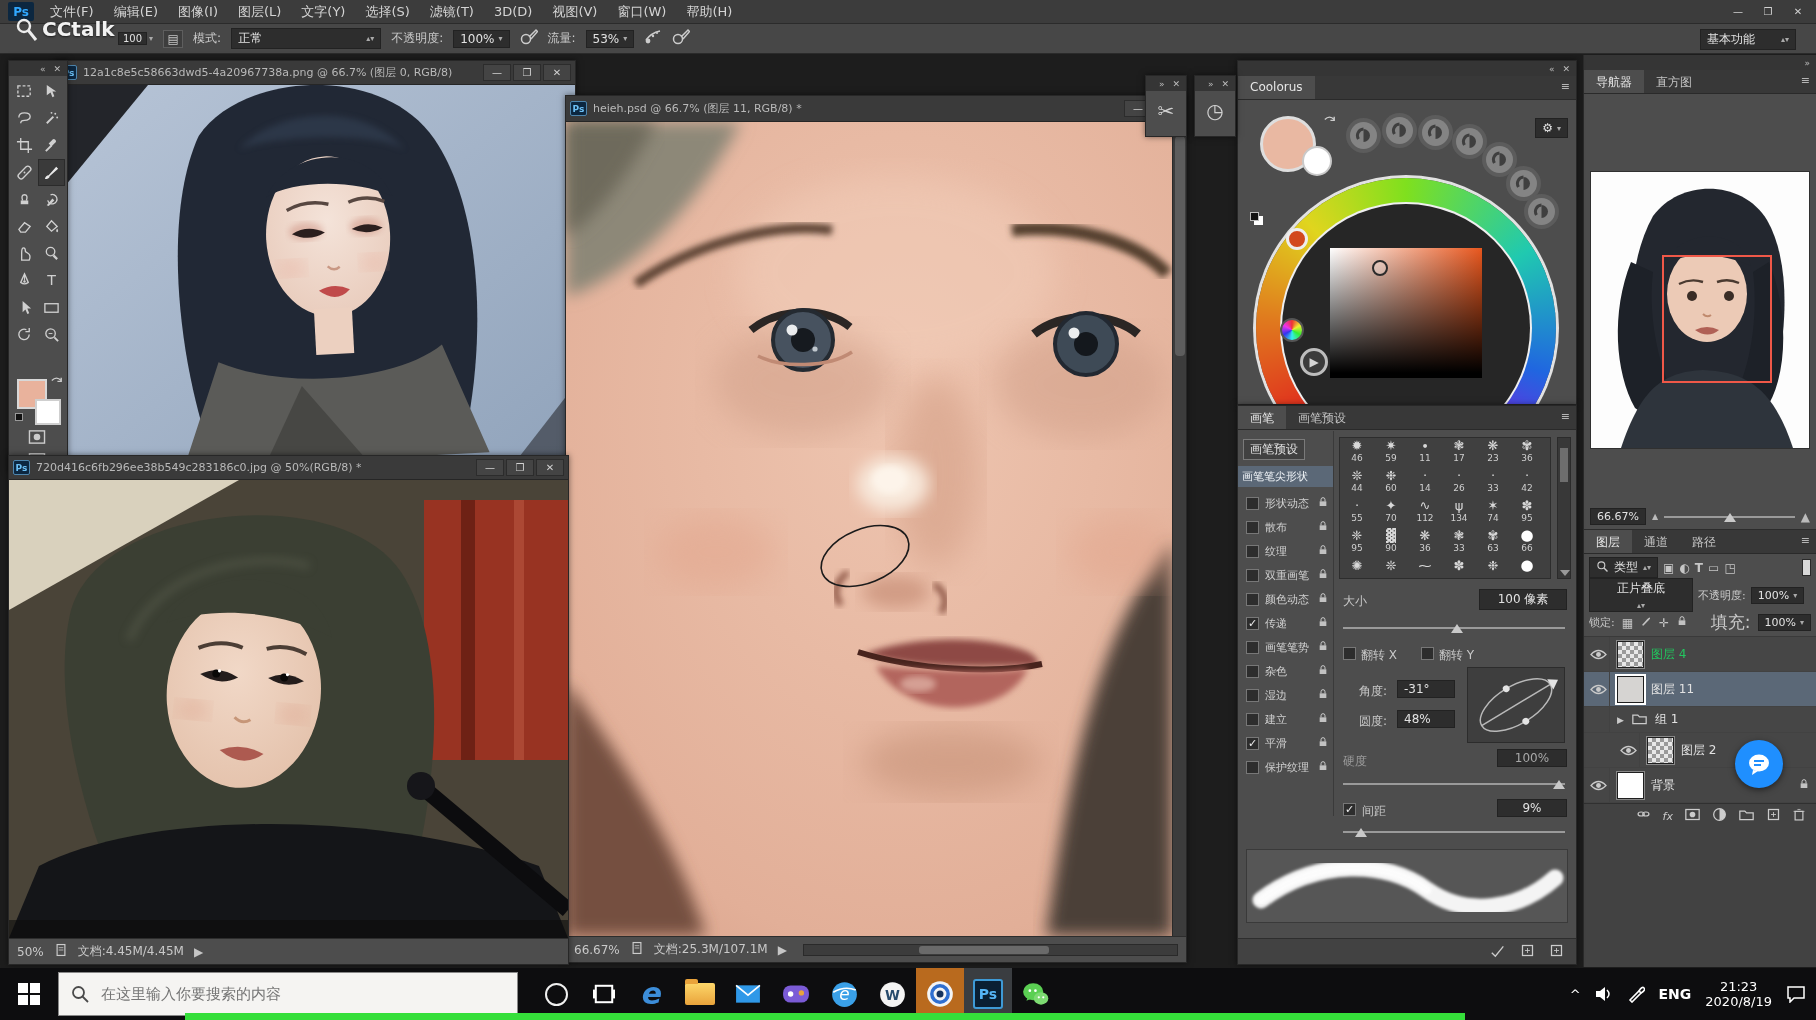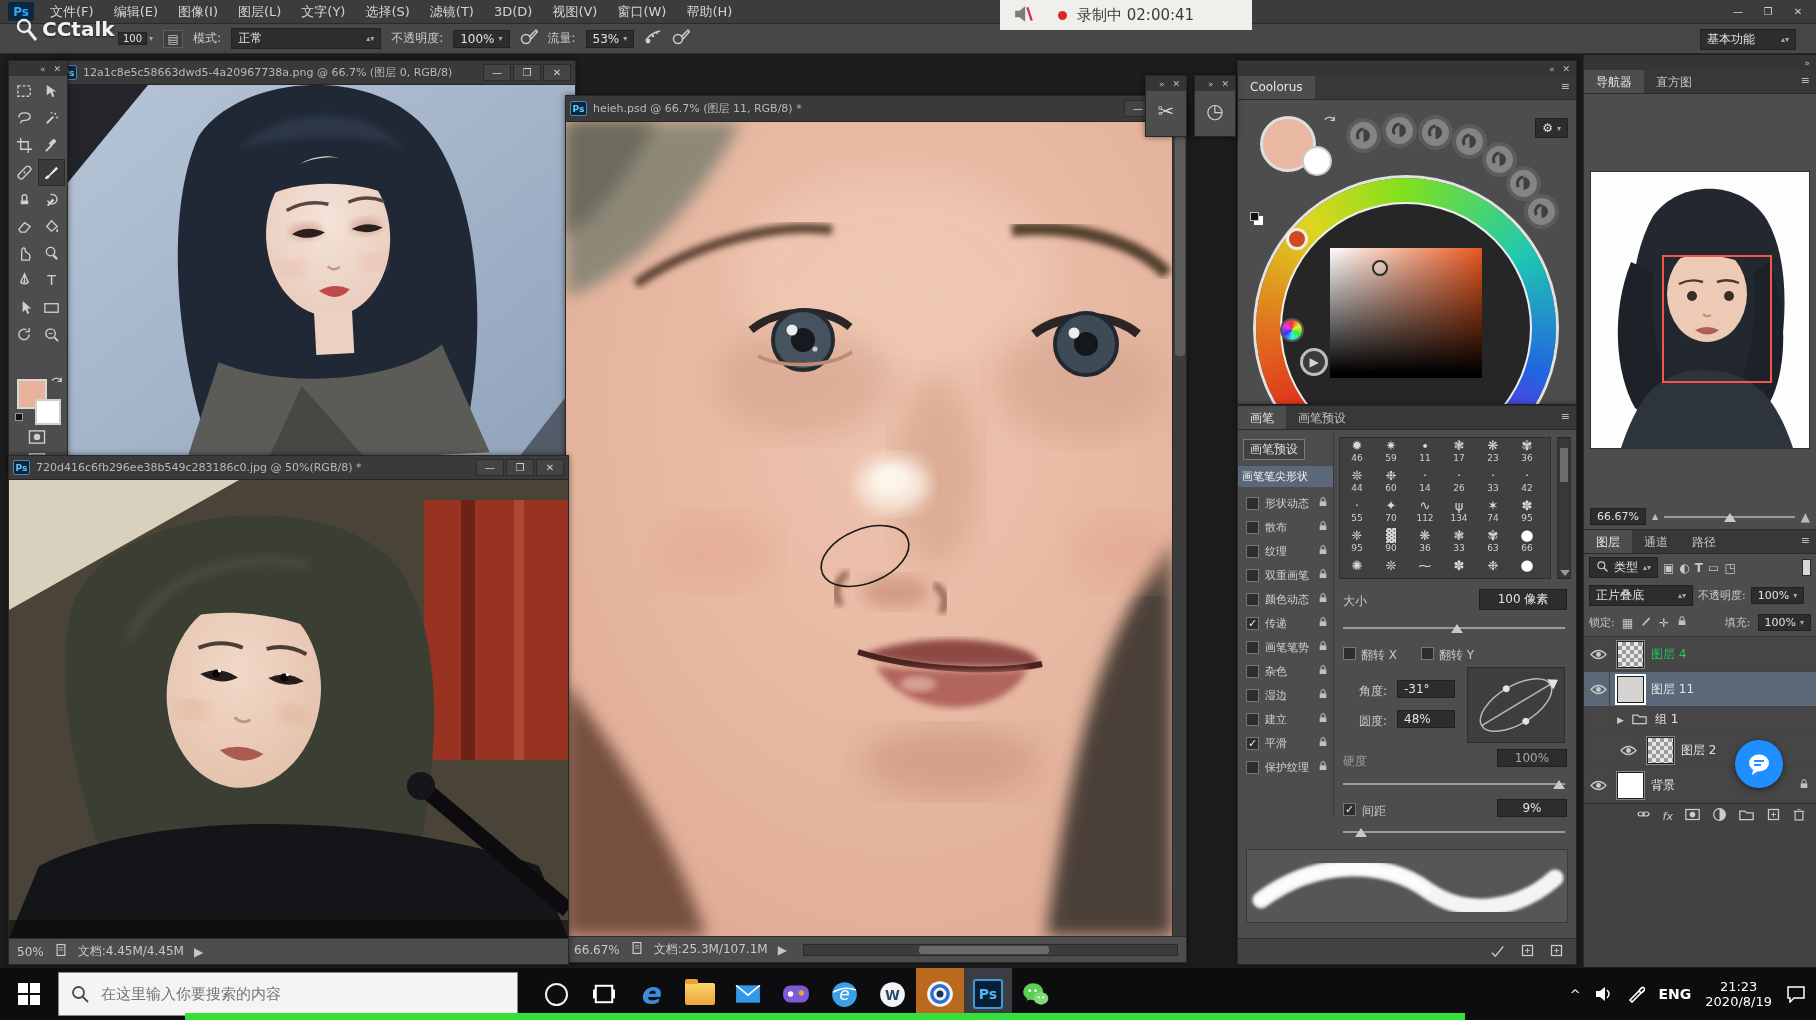--- a/index.html
+++ b/index.html
@@ -109,28 +109,20 @@
   </div>
 
   <div class="abs flex" style="left:14px;top:16px;z-index:60;gap:2px;">
     <svg width="26" height="26" viewBox="0 0 26 26">
         <circle cx="10" cy="10" r="6" fill="none" stroke="#eee" stroke-width="2.4"></circle>
         <line x1="14" y1="14" x2="22" y2="24" stroke="#eee" stroke-width="3"></line>
       </svg>
     <span style="color:#f2f2f2;font-size:20px;font-weight:bold;text-shadow:0 1px 2px rgba(0,0,0,.6);">CCtalk</span>
   </div>
 
-  <div class="abs flex" style="left:1000px;top:0;width:252px;height:30px;background:#f1efec;gap:10px;padding:0 14px;z-index:70;">
-    <span class="ico-slot"><svg width="20" height="20" viewBox="0 0 18 18">
-          <path d="M1,6 h4 l5,-4 v14 l-5,-4 h-4 Z" fill="#7b7b7b"></path>
-          <line x1="12" y1="3" x2="16" y2="15" stroke="#c34" stroke-width="2"></line>
-        </svg></span>
-    <span style="width:9px;height:9px;border-radius:50%;background:#d42a2a;margin-left:14px;"></span>
-    <span style="color:#3b3b3b;font-size:15px;"><span>录制中</span> <span>02:00:41</span></span>
-  </div>
 
   <div class="abs panel" style="left:8px;top:60px;width:60px;height:412px;z-index:20;">
     <div class="phead">
         <span>«</span>
         <span>✕</span>
       </div>
     <div id="tool-grid" style="display:grid;grid-template-columns:27px 27px;justify-content:center;padding-top:2px;">
         <div class="toolcell">
           <svg width="17" height="17" viewBox="0 0 18 18">
             <rect x="2" y="3" width="13" height="11" fill="none" stroke="#d0d0d0" stroke-width="1.4" stroke-dasharray="3 2"></rect>
@@ -931,42 +923,42 @@
             <span class="ddarrow">▴▾</span>
           </span>
         <span class="smicon">▣</span>
         <span class="smicon">◐</span>
         <span class="smicon" style="font-weight:bold;">T</span>
         <span class="smicon">▭</span>
         <span class="smicon">◳</span>
         <span style="width:9px;height:17px;background:#d8d8d8;border:1px solid #2a2a2a;margin-left:auto;"></span>
       </div>
       <div class="flex" style="height:28px;padding:0 5px;gap:5px;background:#4d4d4d;">
-        <span class="valuebox" style="width:104px;justify-content:space-between;">
+        <span class="valuebox" style="width:104px;justify-content:space-between;flex-direction:column;">
             <span>正片叠底</span>
             <span class="ddarrow">▴▾</span>
           </span>
         <span class="label" style="font-size:11px;">不透明度:</span>
         <span class="valuebox" style="font-size:11px;">
             <span>100%</span>
             <span class="ddarrow">▾</span>
           </span>
       </div>
       <div class="flex" style="height:28px;padding:0 5px;gap:7px;background:#4d4d4d;border-bottom:1px solid #3a3a3a;">
         <span class="label" style="font-size:11px;">锁定:</span>
         <span class="smicon">▦</span>
         <span class="ico-slot"><svg width="12" height="12" viewBox="0 0 18 18">
               <path d="M3,15 L11,6 q3,-3 4,-2 q1,1 -2,4 L5,16 Z" fill="#c2c2c2"></path>
             </svg></span>
         <span class="smicon">✛</span>
         <span class="ico-slot"><svg width="12" height="12" viewBox="0 0 18 18">
               <rect x="4" y="8" width="10" height="7" fill="#c2c2c2"></rect>
               <path d="M6,8 V5.5 a3,3 0 0 1 6,0 V8" fill="none" stroke="#cccccc" stroke-width="1.5"></path>
             </svg></span>
-        <span class="label" style="font-size:11px;margin-left:auto;">填充:</span>
+        <span class="label" style="font-size:17px;margin-left:auto;">填充:</span>
         <span class="valuebox" style="font-size:11px;">
             <span>100%</span>
             <span class="ddarrow">▾</span>
           </span>
       </div>
       <div id="layer-list" style="background:#464646;">
           <div class="lrow" style="height: 35px;">
             <span class="eyebox">
               <svg width="17" height="11" viewBox="0 0 16 10">
                 <path d="M1,5 Q8,-2.5 15,5 Q8,12.5 1,5 Z" fill="none" stroke="#c9c9c9" stroke-width="1.3"></path>

